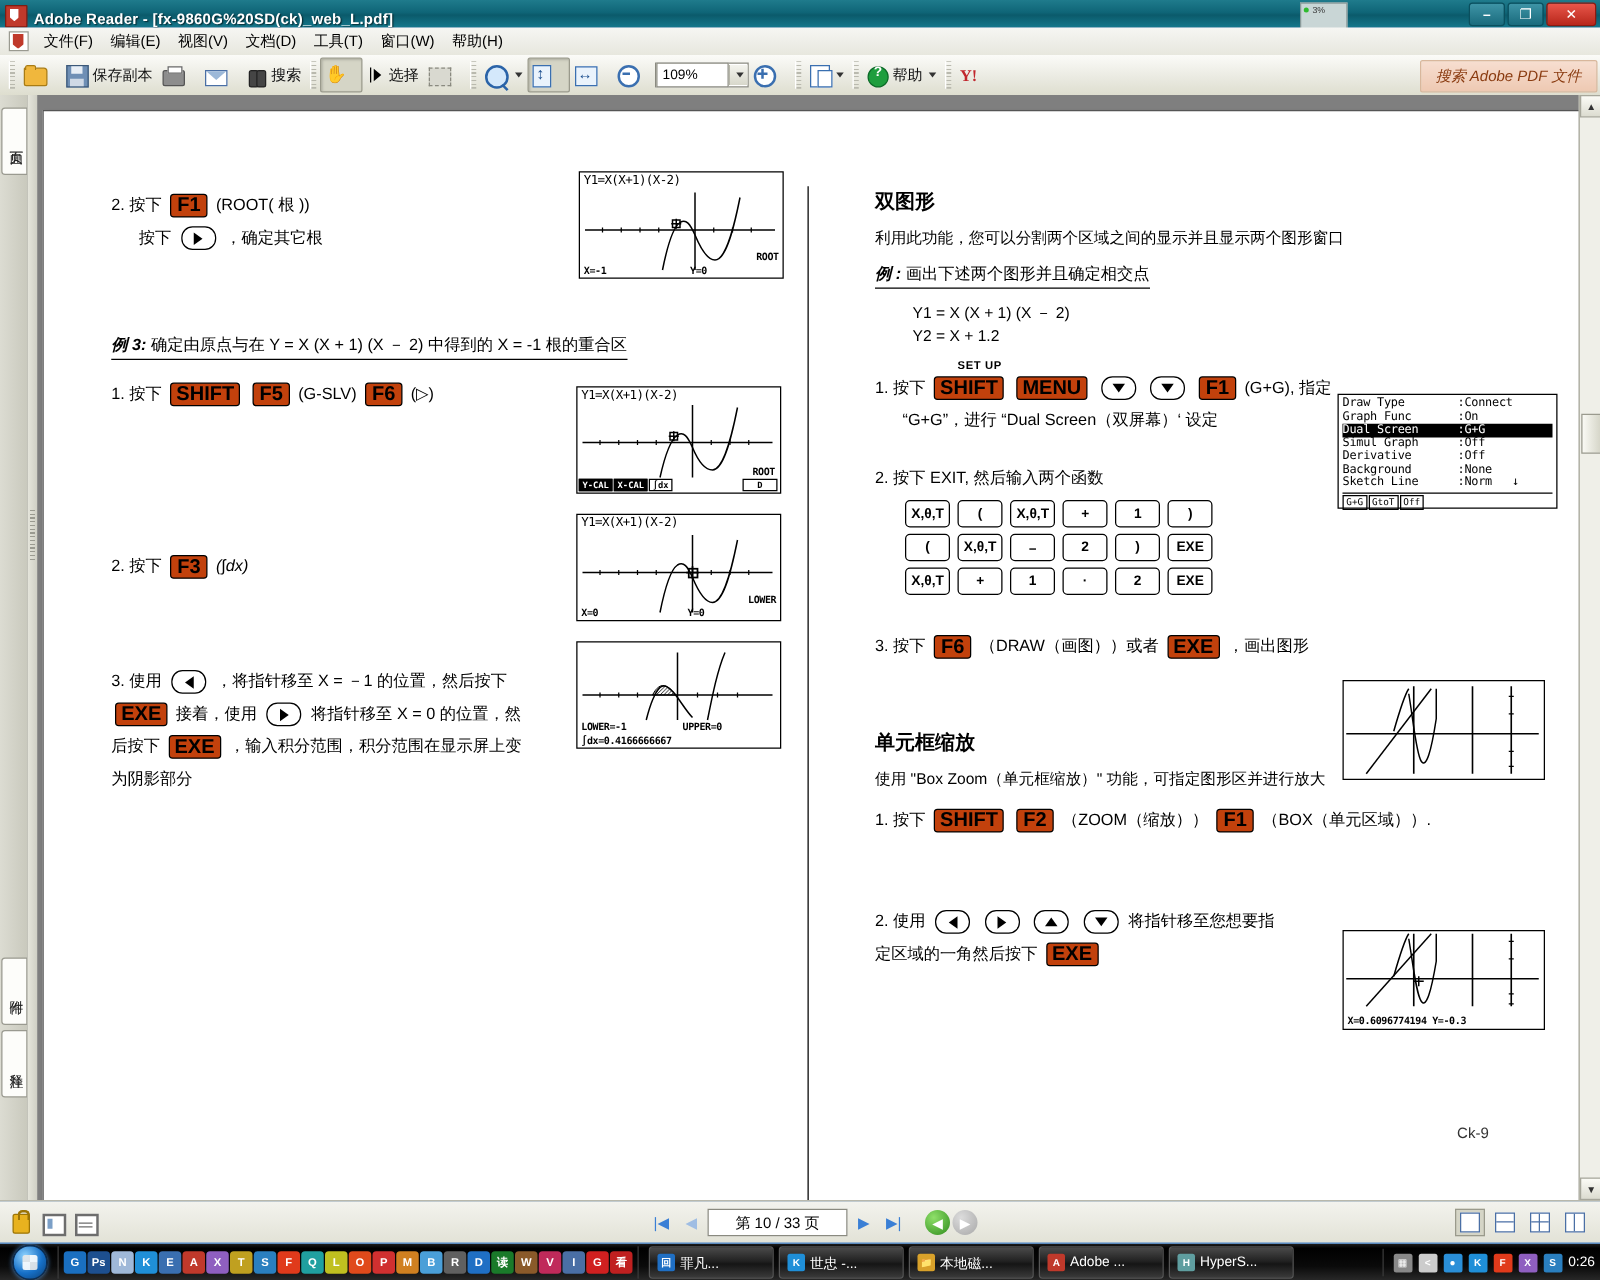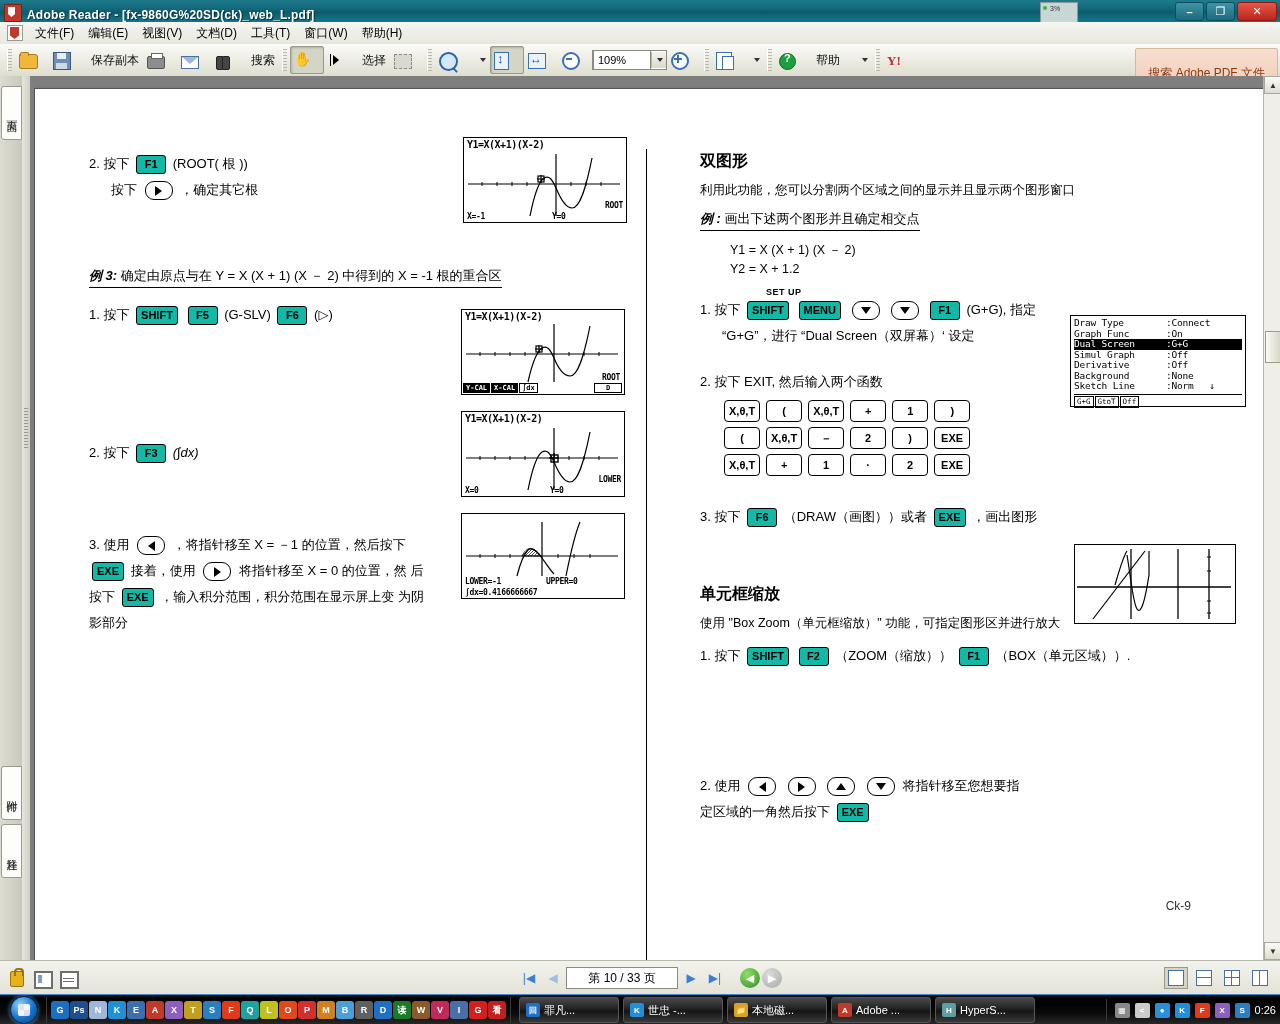--- a/index.html
+++ b/index.html
@@ -46,35 +46,35 @@
 
   
   .toolbar{
     position:absolute;left:0;top:44px;width:1280px;height:32px;
     background:linear-gradient(to bottom,#fbfbf8,#e9e9e0 60%,#dedecf);
     border-bottom:1px solid #b9b9ad;display:flex;align-items:center;padding-left:4px;
   }
   .tgrip{width:4px;height:22px;margin:0 3px;
     background:repeating-linear-gradient(to bottom,#b9b9ae 0 1px,transparent 1px 3px);
     border-left:1px solid #fff;}
-  .tbtn{height:26px;min-width:26px;display:flex;align-items:center;gap:20px;padding:0 3px;
+  .tbtn{height:26px;min-width:26px;display:flex;align-items:center;gap:3px;padding:0 3px;
     border:1px solid transparent;border-radius:2px;font-size:12px;color:#111;}
   .tbtn.pressed{background:#d5d5c6;border:1px solid #9a9a8c;box-shadow:inset 1px 1px 2px rgba(0,0,0,.18);}
   .tbtn .lbl{white-space:nowrap;}
   .caret{width:0;height:0;border-left:3px solid transparent;border-right:3px solid transparent;
     border-top:4px solid #333;margin-left:2px;}
   .zoombox{width:52px;height:18px;background:#fff;border:1px solid #8a8a80;
     font-size:11px;display:flex;align-items:center;padding-left:4px;}
   .zoomsel{display:flex;align-items:center;border:1px solid #8a8a80;background:#fff;height:18px;}
   .zoomsel .dd{width:14px;height:16px;display:flex;align-items:center;justify-content:center;
     background:linear-gradient(to bottom,#f4f4ee,#d8d8cb);border-left:1px solid #b5b5a8;}
   .searchpdf{
-    position:absolute;right:6px;top:4px;height:24px;padding:12px 12px;display:flex;align-items:center;
+    position:absolute;right:6px;top:4px;height:24px;padding:0 12px;display:flex;align-items:center;
     background:linear-gradient(to bottom,#f7ded0,#eec9b2);border:1px solid #d8b79c;
-    color:#8a3b10;font-size:12px;border-radius:2px;
+    color:#8a3b10;font-size:12px;border-radius:2px;font-style:italic;
   }
 
   
   .ic{position:relative;width:18px;height:18px;flex:none;display:inline-block;}
   .ic-folder{background:#f0b73d;border:1px solid #a97c14;border-radius:1px 3px 2px 2px;
     width:17px;height:13px;margin-top:3px;}
   .ic-folder:before{content:"";position:absolute;left:0;top:-3px;width:7px;height:3px;
     background:#f0b73d;border:1px solid #a97c14;border-bottom:none;border-radius:2px 2px 0 0;}
   .ic-save{width:16px;height:16px;margin-top:1px;background:#6f8fb5;border:1px solid #3c5878;}
   .ic-save:before{content:"";position:absolute;left:3px;top:0;width:9px;height:6px;background:#e8eef5;}
@@ -208,42 +208,42 @@
 
   
   .doc{position:absolute;inset:0;padding:0;color:#000;}
   .colL{position:absolute;left:54px;top:62px;width:560px;}
   .colR{position:absolute;left:665px;top:62px;width:540px;}
   .vrule{position:absolute;left:611px;top:60px;width:1px;height:840px;background:#000;}
   .pgnum{position:absolute;right:72px;bottom:48px;font-size:12px;color:#333;}
   .ztext{font-size:13px;line-height:26px;}
   .key{
     display:inline-flex;align-items:center;justify-content:center;
-    border:1.5px solid #000;border-radius:3px;font-size:11px;font-weight:bold;
-    padding:0 4px;height:17px;min-width:20px;margin:0 3px;background:#14b8a6;line-height:1;
+    border:1.5px solid #000;border-radius:3px;font-size:16px;font-weight:bold;
+    padding:0 4px;height:17px;min-width:20px;margin:0 3px;background:#c2410c;line-height:1;
     vertical-align:middle;font-family:"Liberation Sans",sans-serif;text-align:center;
   }
   .arrowkey{display:inline-flex;align-items:center;justify-content:center;width:26px;height:17px;
     border:1.5px solid #000;border-radius:9px;background:#fff;margin:0 4px;vertical-align:middle;}
   .arrowkey i{display:block;width:0;height:0;}
   .ak-r i{border-left:7px solid #000;border-top:5px solid transparent;border-bottom:5px solid transparent;}
   .ak-l i{border-right:7px solid #000;border-top:5px solid transparent;border-bottom:5px solid transparent;}
   .ak-u i{border-bottom:7px solid #000;border-left:5px solid transparent;border-right:5px solid transparent;}
   .ak-d i{border-top:7px solid #000;border-left:5px solid transparent;border-right:5px solid transparent;}
   .exheading{font-size:13px;border-bottom:1px solid #000;display:inline-block;padding-bottom:2px;}
   .exheading .ital{font-style:italic;font-weight:bold;}
   .h2{font-size:16px;font-weight:bold;margin:0 0 8px 0;}
   .para{font-size:12.5px;line-height:20px;margin-bottom:10px;}
   .formula{font-size:12.5px;line-height:19px;margin-left:30px;}
   .setupcap{font-size:9px;font-weight:bold;letter-spacing:.5px;margin-left:66px;}
 
   
   .lcd{border:1px solid #000;background:#fff;position:relative;
     font-family:"DejaVu Sans Mono","Liberation Mono",monospace;}
-  .lcd .hd{position:absolute;left:3px;top:1px;font-size:10px;letter-spacing:-.5px;font-weight:bold;}
+  .lcd .hd{position:absolute;left:3px;top:1px;font-size:10px;letter-spacing:-.5px;font-weight:normal;}
   .lcd .lbl{position:absolute;font-size:8px;font-weight:bold;letter-spacing:-.3px;}
   .lcd .fkeys{position:absolute;left:1px;bottom:1px;display:flex;gap:1px;}
   .lcd .fk{border:1px solid #000;font-size:7px;padding:0 2px;background:#000;color:#fff;font-weight:bold;}
   .setup-lcd{width:168px;height:86px;border:1.5px solid #000;padding:2px 3px;
     font-family:"DejaVu Sans Mono",monospace;font-size:9.5px;line-height:10.5px;}
   .setup-lcd .row{display:flex;}
   .setup-lcd .k{width:92px;letter-spacing:-.2px;}
   .setup-lcd .v{letter-spacing:-.2px;}
   .setup-lcd .row.hl{background:#000;color:#fff;}
   .setup-lcd .fbar{display:flex;gap:1px;margin-top:2px;border-top:1px solid #000;padding-top:1px;}
@@ -617,21 +617,21 @@
 
             <div class="ztext">
               <span>1. 按下</span>
               <span class="key">SHIFT</span>
               <span class="key">F2</span>
               <span>（ZOOM（缩放））</span>
               <span class="key">F1</span>
               <span>（BOX（单元区域））.</span>
             </div>
 
-            <div class="ztext" style="margin-top:104px;width:330px">
+            <div class="ztext" style="margin-top:55px;width:330px">
               <span>2. 使用</span>
               <span class="arrowkey ak-l">
                   <i></i>
                 </span>
               <span class="arrowkey ak-r">
                   <i></i>
                 </span>
               <span class="arrowkey ak-u">
                   <i></i>
                 </span>
@@ -694,20 +694,42 @@
                   <line x1="132" y1="56" x2="136" y2="56"></line>
                     <line x1="132" y1="68" x2="136" y2="68"></line>
                 </g>
                 <path d="M18,74 L70,6" fill="none" stroke="#000" stroke-width="1.2"></path>
                 <path d="M40,40 C44,26 48,12 52,6 L52,6" fill="none" stroke="#000" stroke-width="1.2"></path>
                 <path d="M52,10 C56,34 58,58 62,64 C66,70 70,56 74,30 L74,6" fill="none" stroke="#000" stroke-width="1.2"></path>
               </svg>
             </div>
 
             
+            <div class="lcd" style="position:absolute;left:374px;top:593px;width:160px;height:78px;">
+              <svg width="158" height="64" style="position:absolute;left:0;top:0">
+                <line x1="2" y1="38" x2="156" y2="38" stroke="#000" stroke-width="1.3"></line>
+                <line x1="56" y1="2" x2="56" y2="60" stroke="#000" stroke-width="1.3"></line>
+                <line x1="103" y1="2" x2="103" y2="60" stroke="#000" stroke-width="1.3"></line>
+                <line x1="134" y1="2" x2="134" y2="60" stroke="#000" stroke-width="1.3"></line>
+                <g stroke="#000" stroke-width="1">
+                  <line x1="132" y1="8" x2="136" y2="8"></line>
+                    <line x1="132" y1="22" x2="136" y2="22"></line>
+                  <line x1="132" y1="50" x2="136" y2="50"></line>
+                    <line x1="132" y1="58" x2="136" y2="58"></line>
+                </g>
+                <path d="M18,60 L70,2" fill="none" stroke="#000" stroke-width="1.2"></path>
+                <path d="M40,36 C44,22 48,8 52,2" fill="none" stroke="#000" stroke-width="1.2"></path>
+                <path d="M52,6 C56,30 58,50 62,56 C66,62 70,48 74,24 L74,2" fill="none" stroke="#000" stroke-width="1.2"></path>
+                <g stroke="#000" stroke-width="1.2">
+                  <line x1="56" y1="40" x2="64" y2="40"></line>
+                    <line x1="60" y1="36" x2="60" y2="44"></line>
+                </g>
+              </svg>
+              <div class="lbl" style="left:3px;bottom:2px">X=0.6096774194   Y=-0.3</div>
+            </div>
 
           </div>
 
           <div class="pgnum">Ck-9</div>
         </div>
       </div>
     </div>
 
     <div class="vscroll">
       <div class="arr up">▲</div>

